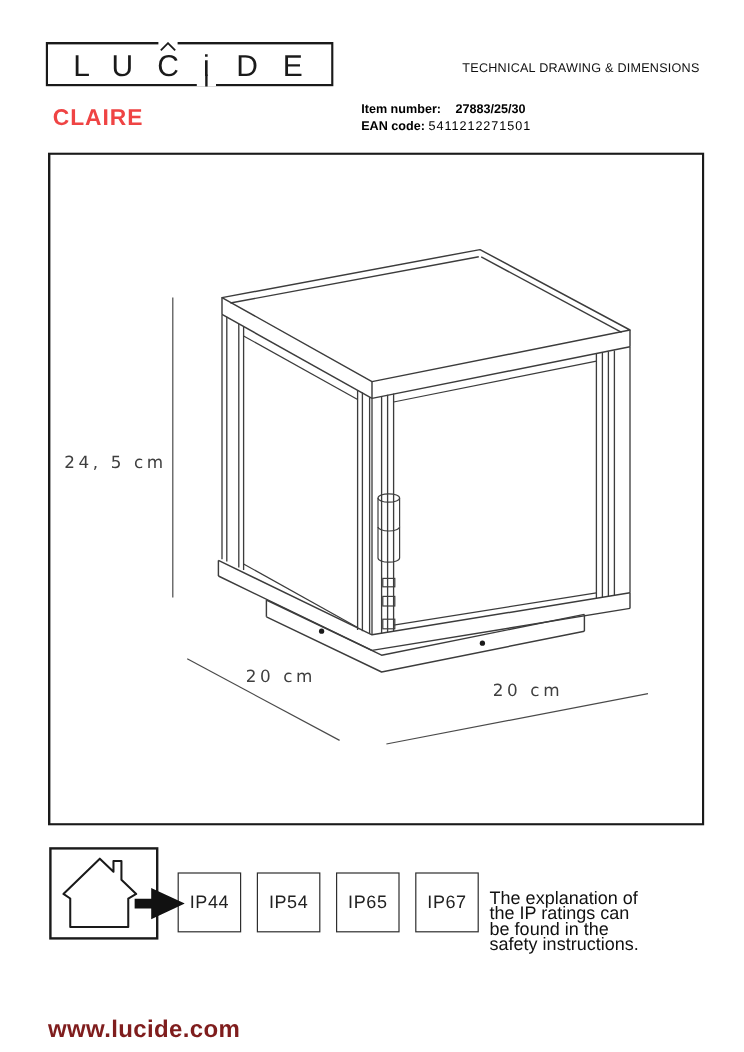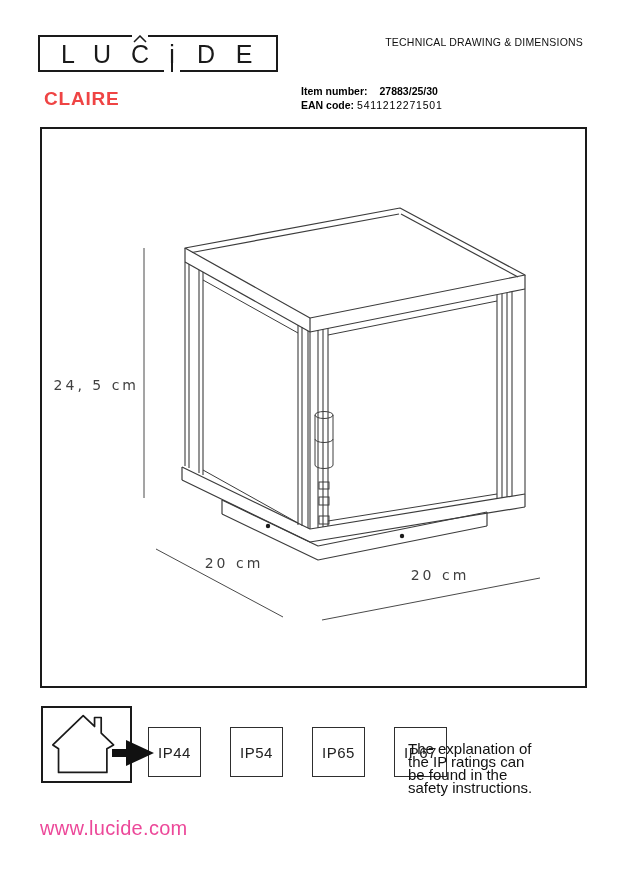--- a/index.html
+++ b/index.html
@@ -1,39 +1,39 @@
 <!DOCTYPE html>
 <html><head>
 <meta charset="utf-8">
 <style>
   * { margin:0; padding:0; box-sizing:border-box; }
   html,body { width:620px; height:877px; background:#ffffff; }
   body { font-family:"Liberation Sans", sans-serif; color:#1a1a1a; position:relative; }
   .page { position:absolute; left:0; top:0; width:620px; height:877px; background:#fff; overflow:hidden; }
 
   .logo-svg { position:absolute; left:38px; top:35px; }
-  .doc-title { position:absolute; top:36px; right:37px; font-size:10.5px; letter-spacing:0.2px; color:#111; }
+  .doc-title { position:absolute; top:51px; right:37px; font-size:10.5px; letter-spacing:0.2px; color:#111; }
   .product-name { position:absolute; left:44px; top:88px; font-size:19px; font-weight:bold; letter-spacing:0.8px; color:#ef4444; }
   .item-block { position:absolute; left:301px; top:84px; font-size:10.5px; line-height:14px; color:#000; }
   .item-block .lbl { font-weight:bold;margin-top:46px; }
   .item-block .val-bold { font-weight:bold; margin-left:12px; }
   .item-block .val { margin-left:3px; letter-spacing:0.8px;margin-top:24px; }
 
   .drawing-wrap { position:absolute; left:40px; top:127px; width:618px; height:561px; }
 
   .house-box { position:absolute; left:41px; top:706px; width:91px; height:77px; border:2px solid #1a1a1a; background:#fff; }
   .arrow-svg { position:absolute; left:112px; top:740px; z-index:3; }
   .ip-row { position:absolute; left:148px; top:727px; display:flex; }
-  .ip-box { width:53px; height:50px; border:1.5px solid #2e2e2e; margin-right:29px;
+  .ip-box { width:53px; height:50px; border:1.5px solid #2e2e2e; margin-right:13px;
             display:flex; align-items:center; justify-content:center;
             font-size:15px; letter-spacing:0.5px; color:#222; background:#fff; }
   .ip-note { position:absolute; left:408px; top:720px; width:128px; font-size:15px; line-height:13px; color:#111;margin-top:22px; }
 
   .footer-line { position:absolute; left:40px; top:803px; font-size:12.5px; font-weight:bold; color:#000; }
-  .footer-url  { position:absolute; left:40px; top:817px; font-size:20px; font-weight:normal; letter-spacing:0.3px; color:#ec4899; }
+  .footer-url  { position:absolute; left:40px; top:847px; font-size:20px; font-weight:bold; letter-spacing:0.3px; color:#7f1d1d; }
 
   svg text.dim { font-family:"DejaVu Sans", sans-serif; font-size:14px; letter-spacing:3px; fill:#3f3f3f; }
   svg text.brand { font-family:"Liberation Sans", sans-serif; font-size:25px; fill:#1a1a1a; }
 </style>
 </head>
 <body>
 
 <div class="page">
 
   <svg class="logo-svg" width="240" height="37" viewBox="0 0 240 37">

